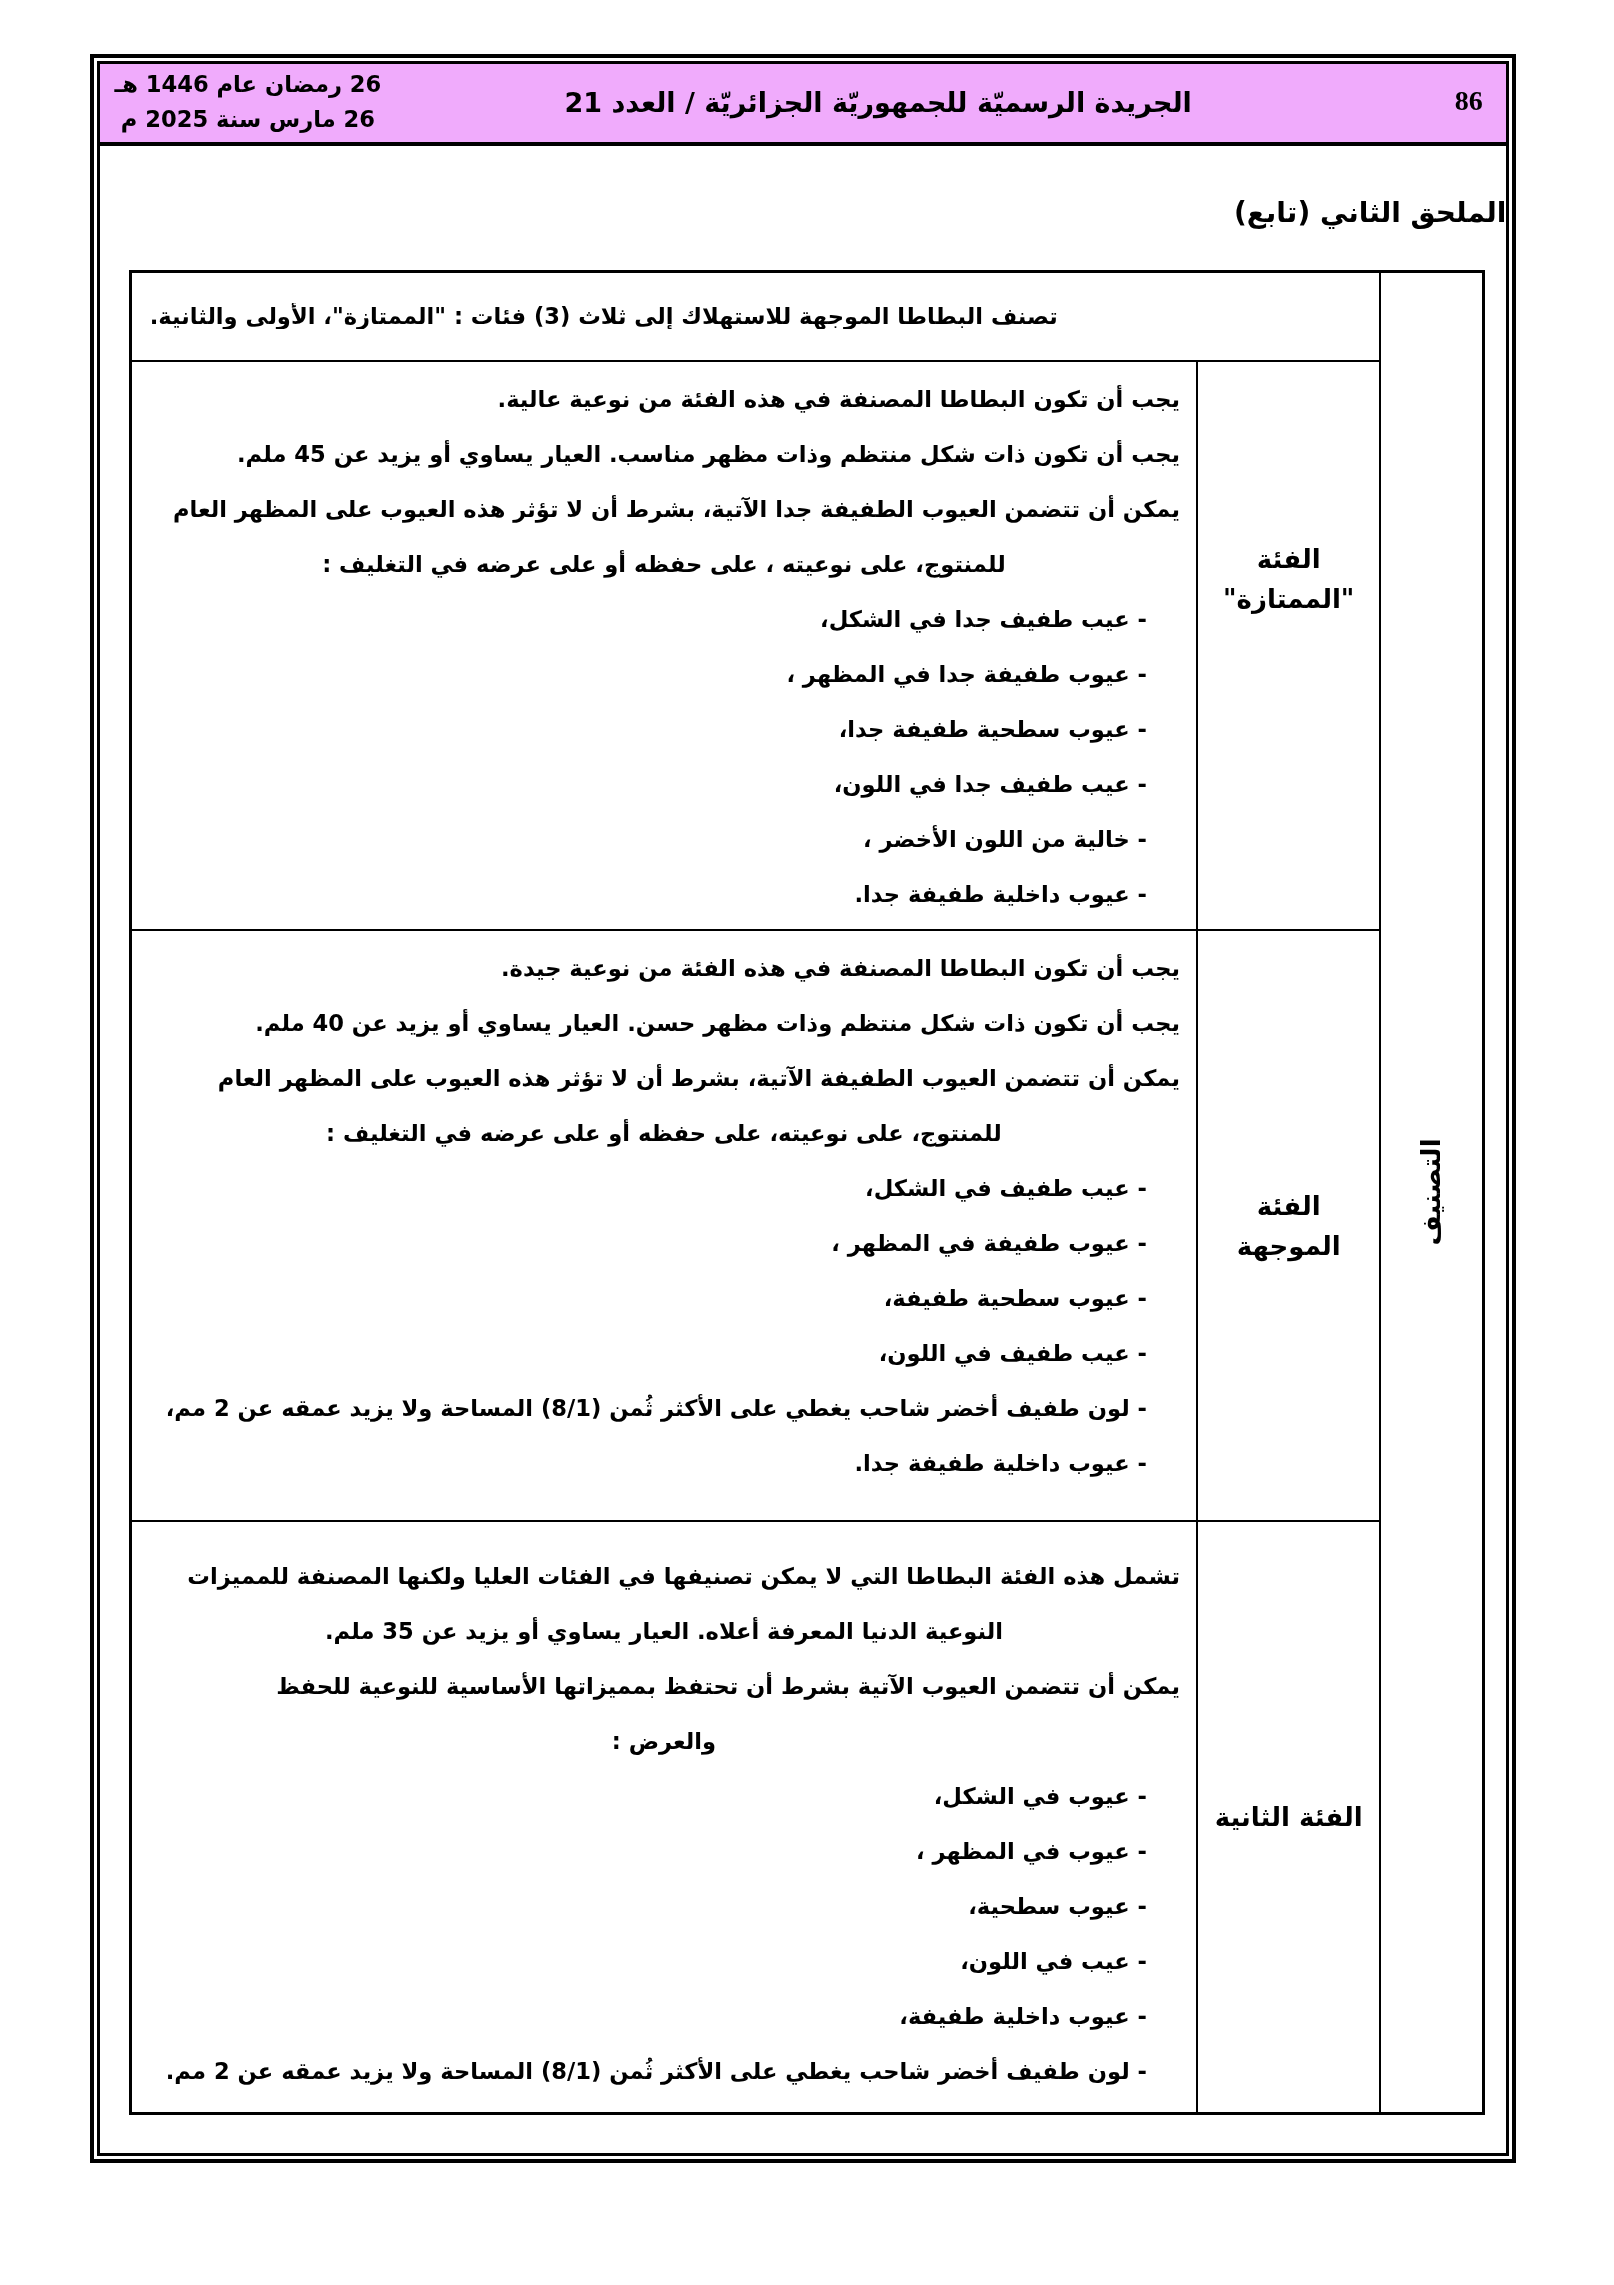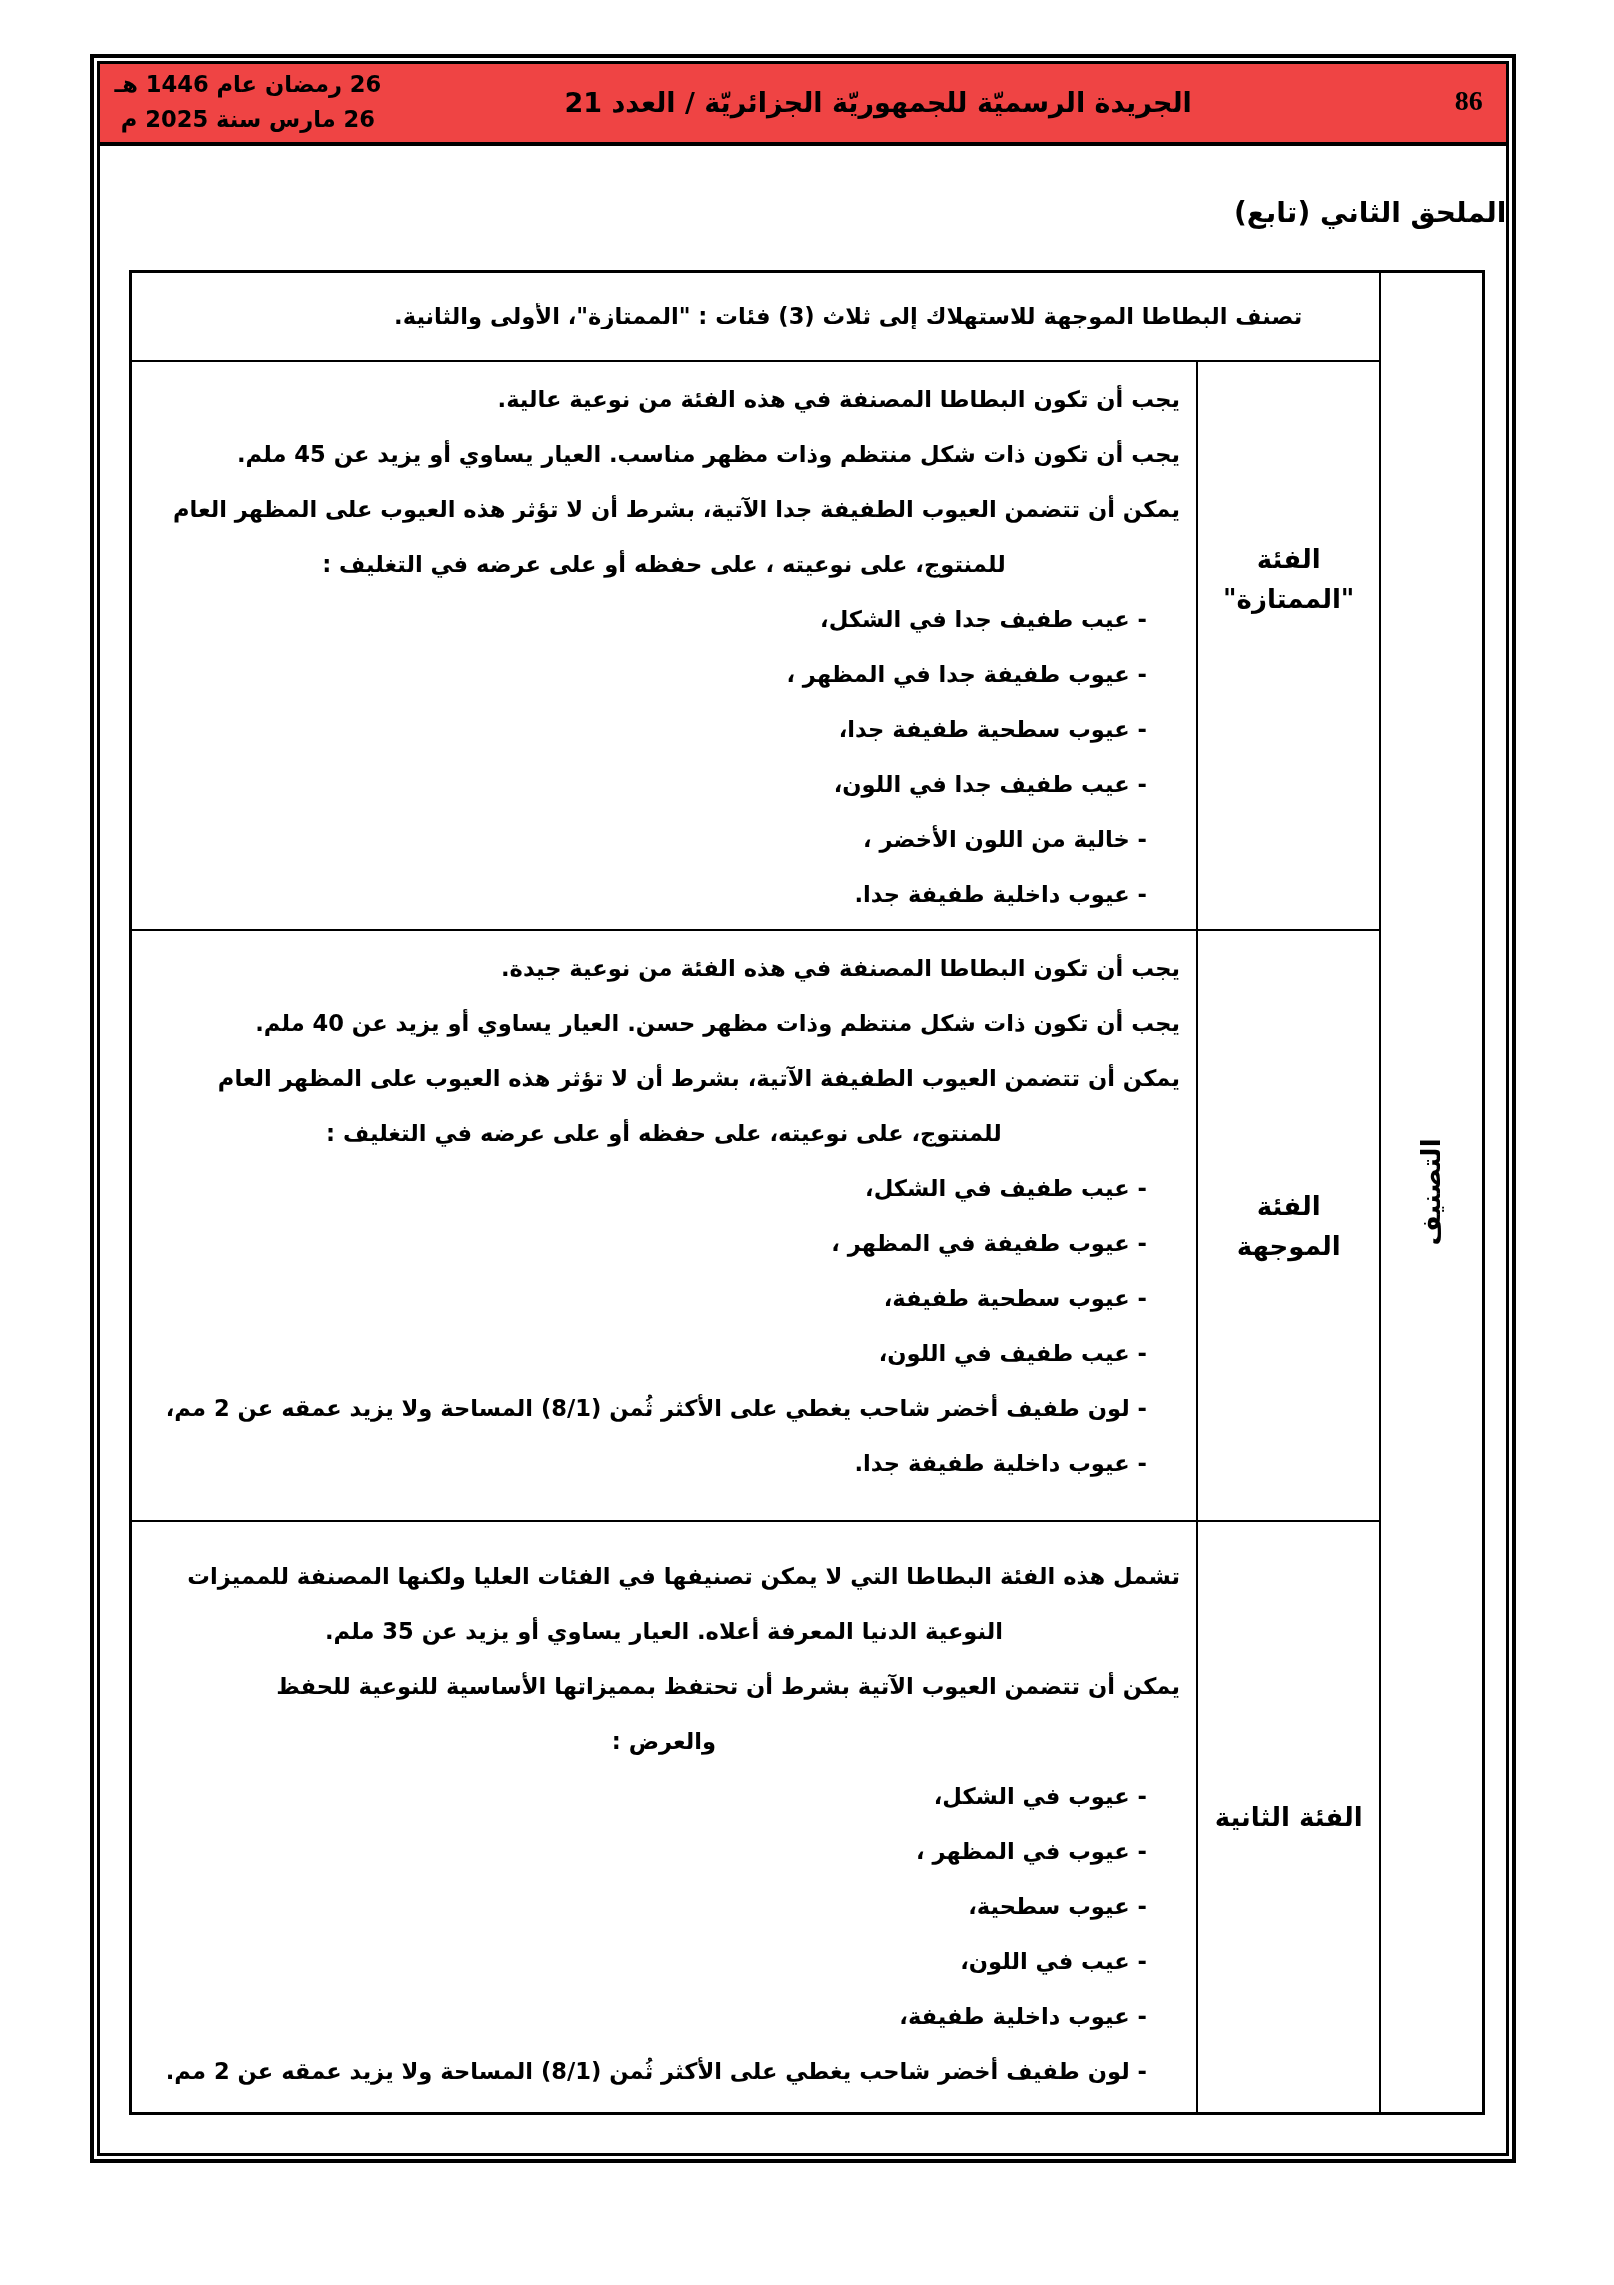--- a/index.html
+++ b/index.html
@@ -108,21 +108,21 @@
     position: absolute;
     top: 50%; left: 50%;
     transform: translate(-50%, -50%) rotate(-90deg);
     font-weight: bold;
     font-size: 26px;
     white-space: nowrap;
   }
   
   .intro-cell {
     vertical-align: middle;
-    text-align: right;
+    text-align: left;
     padding: 0 77px 0 18px;
   }
   .intro-text {
     font-weight: bold;
     font-size: 22.6px;
     white-space: nowrap;
     overflow: hidden;
   }
   
   .cat-cell {
@@ -155,21 +155,21 @@
   }
   .cell-body .line.cont { text-align: center; }
   .cell-body .line.defect { padding-left: 0; padding-right: 33px; }
 </style>
 </head>
 <body>
 
 <div class="frame-outer">
   <div class="frame-inner">
 
-    <div class="header-band" style="background: #ef4444;">
+    <div class="header-band" style="background: #f0abfc;">
       <div class="dates-block">
         <div>26 رمضان عام 1446 هـ</div>
         <div>26 مارس سنة 2025 م</div>
       </div>
       <div class="journal-title">الجريدة الرسميّة للجمهوريّة الجزائريّة / العدد 21</div>
       <div class="page-number">86</div>
     </div>
 
     <div class="annex-title">الملحق الثاني (تابع)</div>
 

